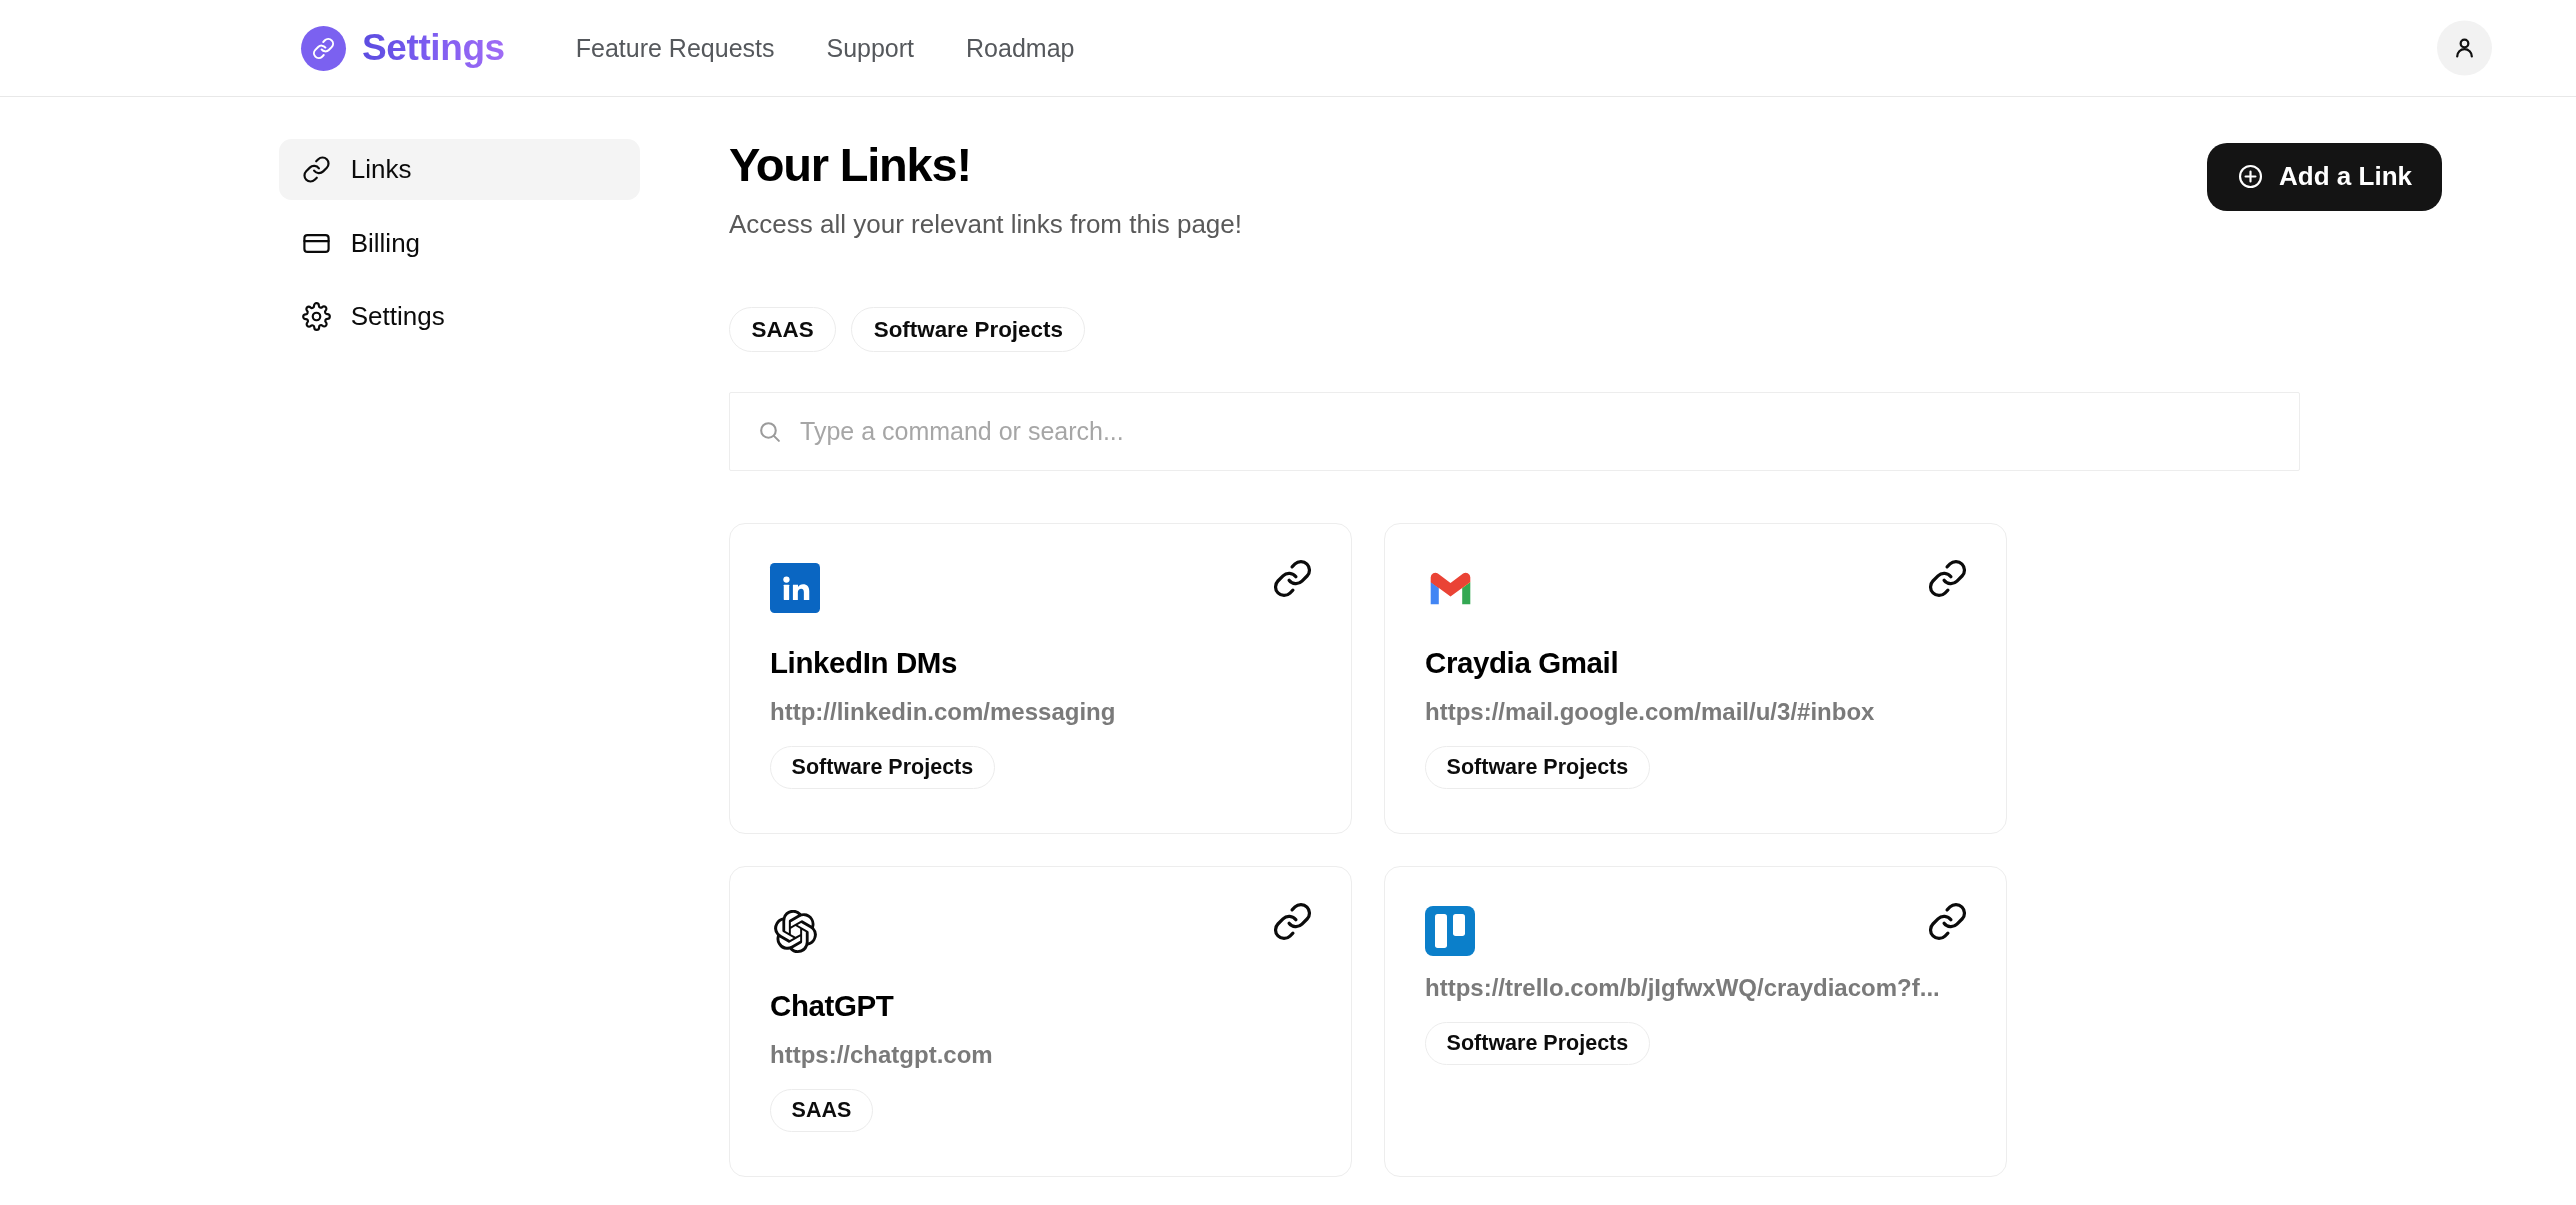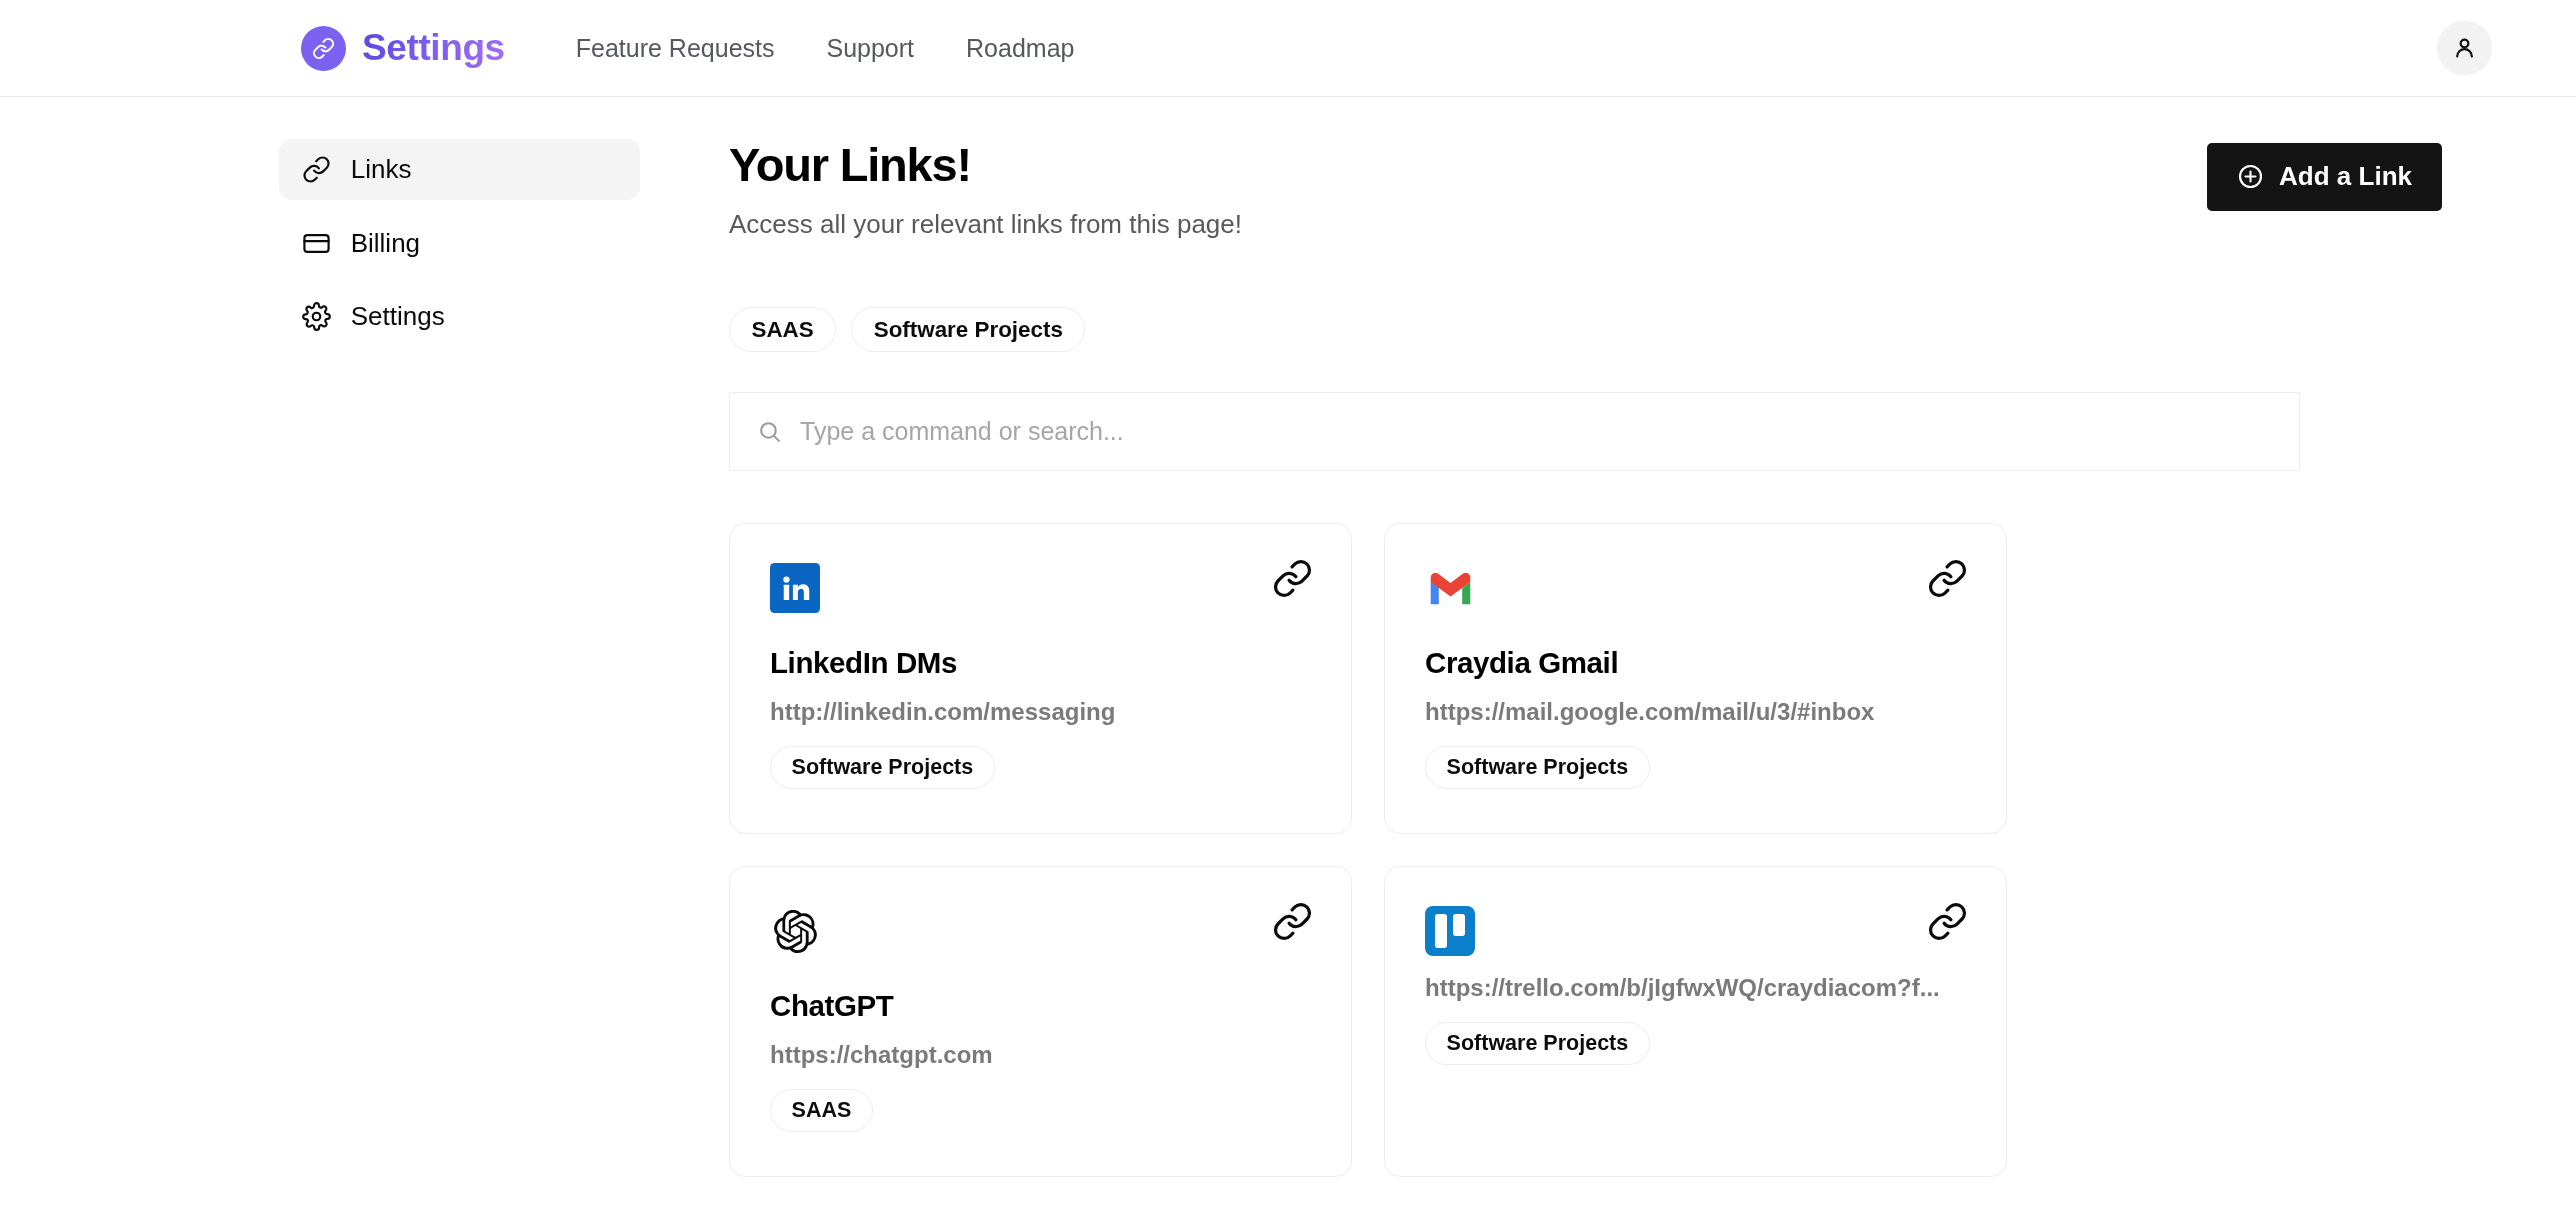--- a/index.html
+++ b/index.html
@@ -113,21 +113,21 @@
     margin-top: 17px;
     font-size: 26px;
     color: #595959;
   }
   .add-btn {
     position: absolute;
     right: 0px;
     top: 3.6px;
     height: 68px;
     padding: 0 30px;
-    border-radius: 5px;
+    border-radius: 20px;
     background: #141414;
     color: #ffffff;
     display: flex;
     align-items: center;
     gap: 15px;
     font-size: 26px;
     font-weight: 600;
     border: none;
     cursor: pointer;
     font-family: "Liberation Sans", sans-serif;

